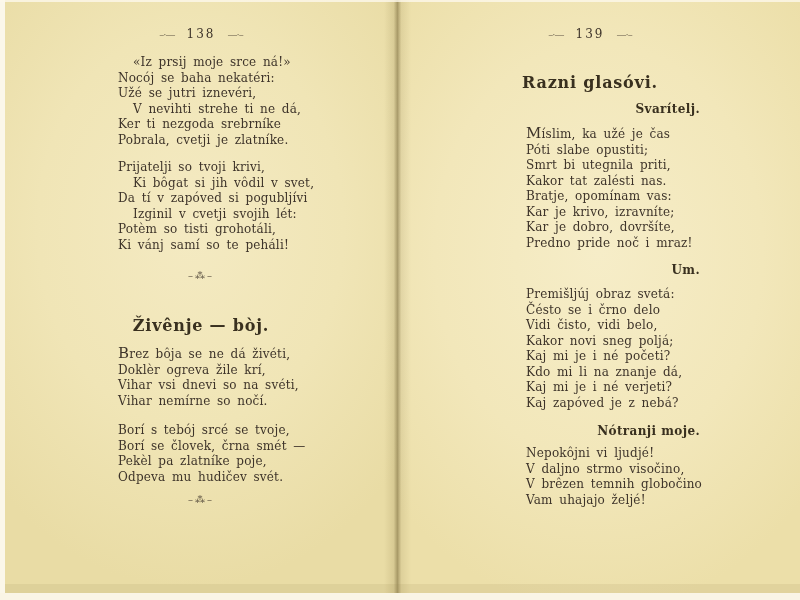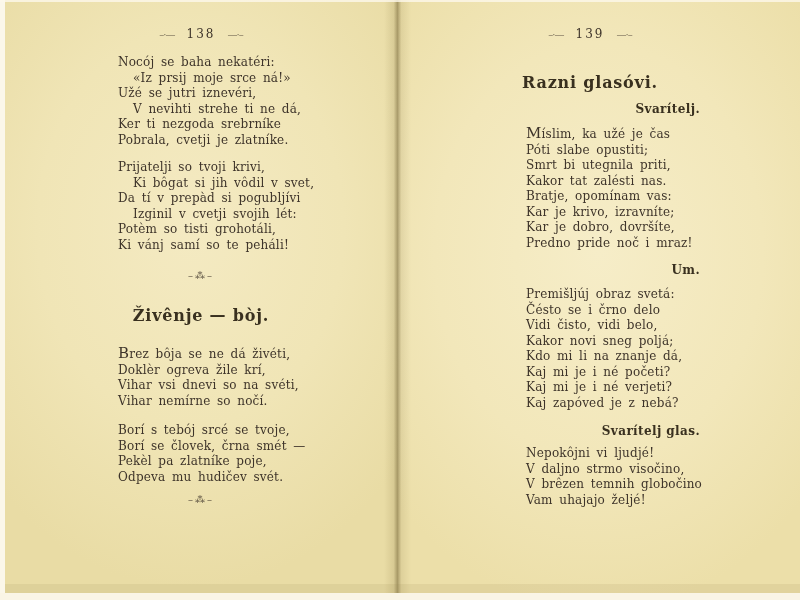--- a/index.html
+++ b/index.html
@@ -66,21 +66,21 @@
   .s-la { top:55px; }  .s-lb { top:160px; }
   .s-lc { top:346px; } .s-ld { top:423px; }
   .s-ra { top:126px; } .s-rb { top:287px; } .s-rc { top:446px; }
 
   
   .poem-title {
     position:absolute; margin:0; text-align:center;
     font-size:16px; font-weight:bold; letter-spacing:0.8px;
     color:#39301f;
   }
-  .t-l { top:306px; left:90px; width:222px; }
+  .t-l { top:316px; left:90px; width:222px; }
   .t-r { top:73px;  left:83px; width:220px; }
 
   .sub {
     position:absolute; text-align:right;
     font-size:12px; font-weight:bold; letter-spacing:0.4px;
     left:83px; width:220px; color:#39301f;
   }
   .sub-1 { top:102px; } .sub-2 { top:263px; } .sub-3 { top:424px; }
 
   
@@ -97,32 +97,32 @@
 <div class="scan">
 
   <section class="page page-left">
     <header class="pg-head">
       <span class="orn">–·—</span>
       <span class="pgnum">138</span>
       <span class="orn">—·–</span>
     </header>
 
     <div class="stanza s-la">
+      <div class="pl ind">«Iz prsij moje srce ná!»</div>
       <div class="pl">Nocój se baha nekatéri:</div>
-      <div class="pl ind">«Iz prsij moje srce ná!»</div>
       <div class="pl">Užé se jutri iznevéri,</div>
       <div class="pl ind">V nevihti strehe ti ne dá,</div>
       <div class="pl">Ker ti nezgoda srebrníke</div>
       <div class="pl">Pobrala, cvetji je zlatníke.</div>
     </div>
 
     <div class="stanza s-lb">
       <div class="pl">Prijatelji so tvoji krivi,</div>
       <div class="pl ind">Ki bôgat si jih vôdil v svet,</div>
-      <div class="pl">Da tí v prepàd si pogubljívi</div>
+      <div class="pl">Da tí v zapóved si pogubljívi</div>
       <div class="pl ind">Izginil v cvetji svojih lét:</div>
       <div class="pl">Potèm so tisti grohotáli,</div>
       <div class="pl">Ki vánj samí so te peháli!</div>
     </div>
 
     <div class="divider d-l1">–⁂–</div>
 
     <h2 class="poem-title t-l">Živênje — bòj.</h2>
 
     <div class="stanza s-lc">
@@ -164,27 +164,27 @@
       <div class="pl">Predno pride noč i mraz!</div>
     </div>
 
     <div class="sub sub-2">Um.</div>
 
     <div class="stanza s-rb">
       <div class="pl">Premišljúj obraz svetá:</div>
       <div class="pl">Čésto se i črno delo</div>
       <div class="pl">Vidi čisto, vidi belo,</div>
       <div class="pl">Kakor novi sneg poljá;</div>
+      <div class="pl">Kaj mi je i né početi?</div>
       <div class="pl">Kdo mi li na znanje dá,</div>
-      <div class="pl">Kaj mi je i né početi?</div>
       <div class="pl">Kaj mi je i né verjeti?</div>
       <div class="pl">Kaj zapóved je z nebá?</div>
     </div>
 
-    <div class="sub sub-3">Svarítelj glas.</div>
+    <div class="sub sub-3">Nótranji moje.</div>
 
     <div class="stanza s-rc">
       <div class="pl">Nepokôjni vi ljudjé!</div>
       <div class="pl">V daljno strmo visočino,</div>
       <div class="pl">V brêzen temnih globočino</div>
       <div class="pl">Vam uhajajo željé!</div>
     </div>
   </section>
 
   <div class="gutter"></div>

